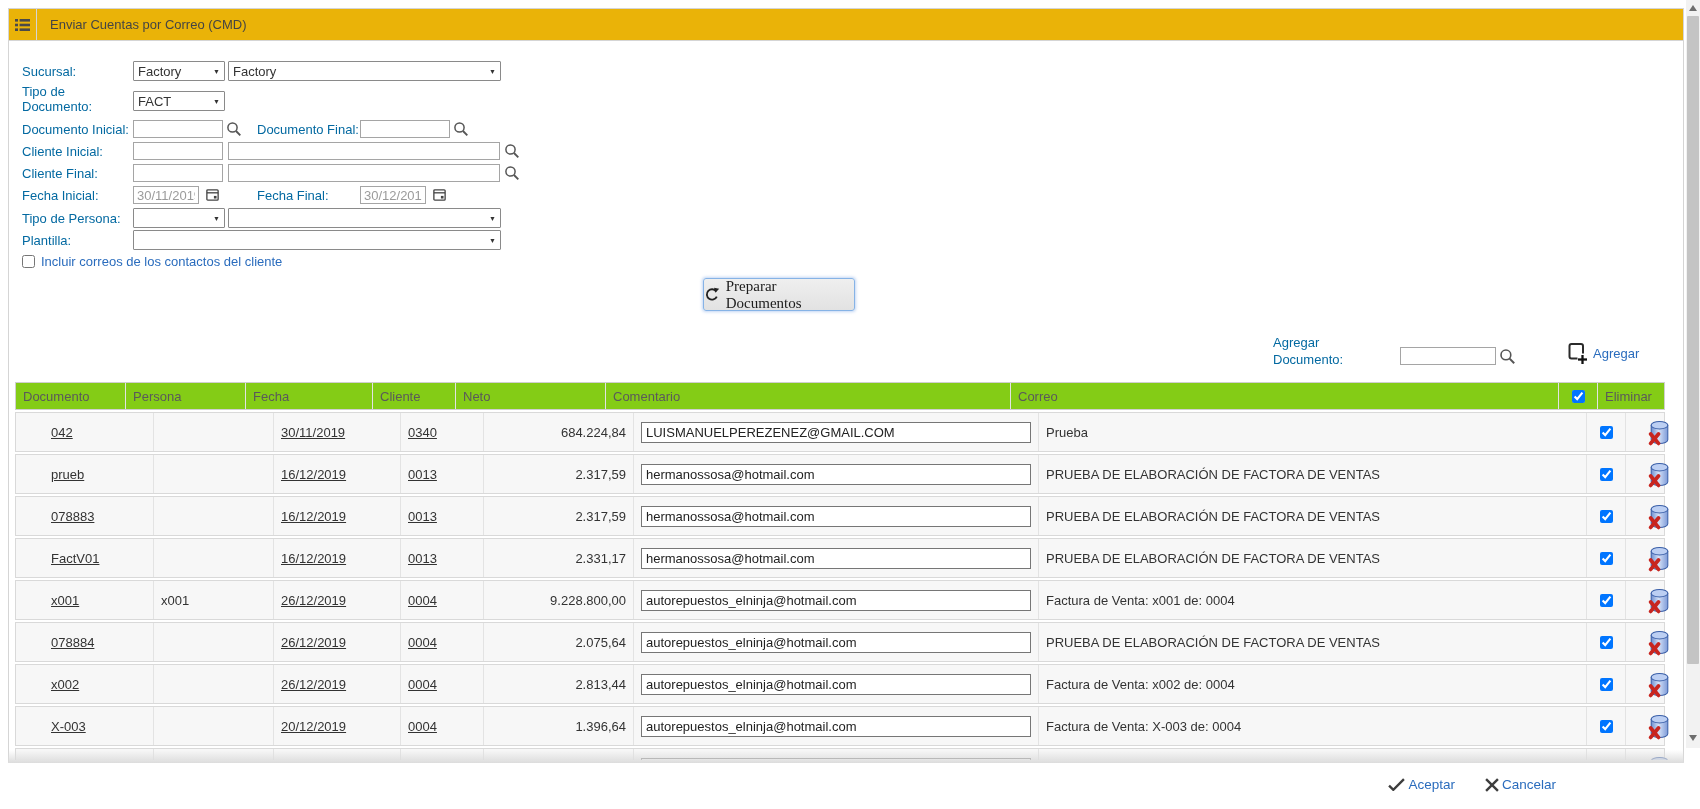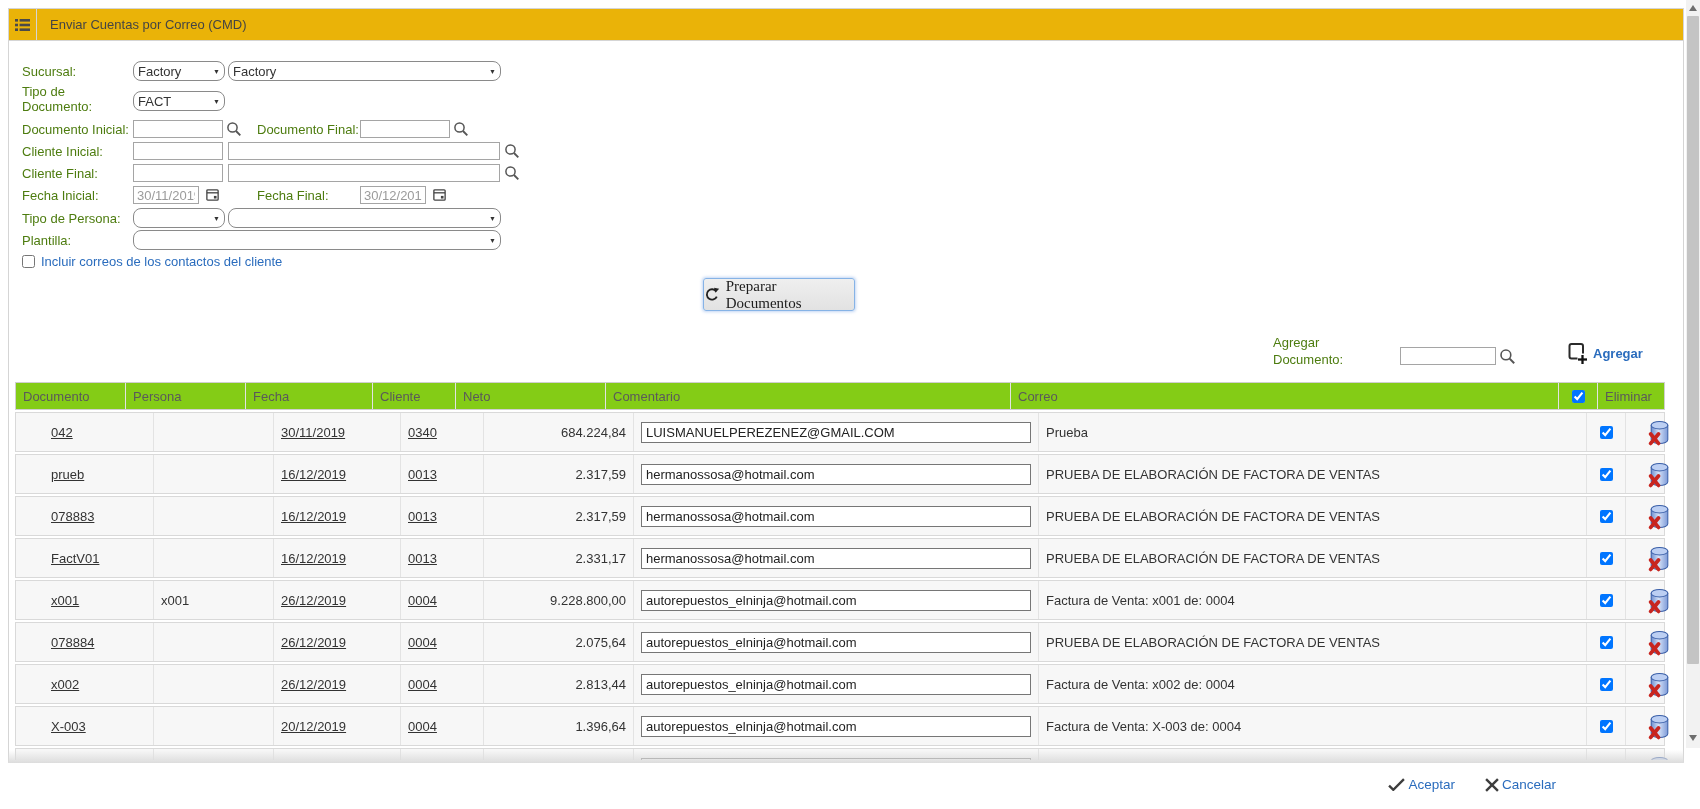--- a/index.html
+++ b/index.html
@@ -13,43 +13,43 @@
   .panel {
     position:absolute; left:8px; top:8px; width:1676px; height:754px;
     border:1px solid #d5d5d5; border-bottom:none; background:#fff;
   }
   .titlebar { height:32px; background:#eab308; border-bottom:1px solid #d5d5d5; display:flex; align-items:stretch; }
   .menu-cell { width:28px; border-right:1px solid #d5d5d5; display:flex; align-items:center; justify-content:center; cursor:pointer; }
   .title { line-height:31px; padding-left:13px; color:#444; }
   .content { position:relative; width:100%; height:719px; overflow:hidden; }
 
   
-  .lbl { position:absolute; color:#4d7c0f; }
+  .lbl { position:absolute; color:#0369a1; }
   .sel {
     position:absolute; height:20px; background:#fff; border:1px solid #8a8a8a;
-    border-radius:8px; display:flex; align-items:center; padding:0 16px 0 4px; cursor:default;
+    border-radius:1px; display:flex; align-items:center; padding:0 16px 0 4px; cursor:default;
   }
   .sel .caret { position:absolute; right:4px; top:6px; font-size:7px; color:#333; }
   input.txt {
     position:absolute; height:18px; border:1px solid #a5a5a5; padding:0 3px;
     font-family:"Liberation Sans",sans-serif; font-size:13px; color:#333; background:#fff;
   }
   input.date { color:#9b9b9b; }
   .ico { position:absolute; cursor:pointer; line-height:0; }
   .check-row { position:absolute; display:flex; align-items:center; gap:6px; }
   .blue-text { color:var(--link-blue,#2a6cbd); }
   .btn-preparar {
     position:absolute; left:694px; top:237px; width:152px; height:33px;
     background:linear-gradient(#efefef,#e2e2e2); border:1px solid #86b3e6; border-radius:3px;
     box-shadow:0 0 3px 1px rgba(120,165,230,.45);
     display:flex; align-items:center; justify-content:center; gap:6px;
     font-family:"Liberation Serif", serif; font-size:15px; color:#1c1c1c; cursor:pointer;
   }
   .agregar-link { position:absolute; display:flex; align-items:center; gap:5px; cursor:pointer; }
-  .agregar-link span { color:var(--link-blue,#2a6cbd);font-weight:bold; }
+  .agregar-link span { color:var(--link-blue,#2a6cbd); }
 
   
   .tbl { position:absolute; left:6px; top:341px; width:1650px; }
   .thead, .trow {
     display:grid;
     grid-template-columns:110px 120px 127px 83px 150px 405px 548px 39px 66px;
     border:1px solid #cfcfcf; margin-bottom:2px;
   }
   .thead { height:28px; background:#84cc16; color:#5a5a5a; }
   .trow  { height:40px; background:#f7f7f7; border-color:#d9d9d9;padding-left:28px; }

